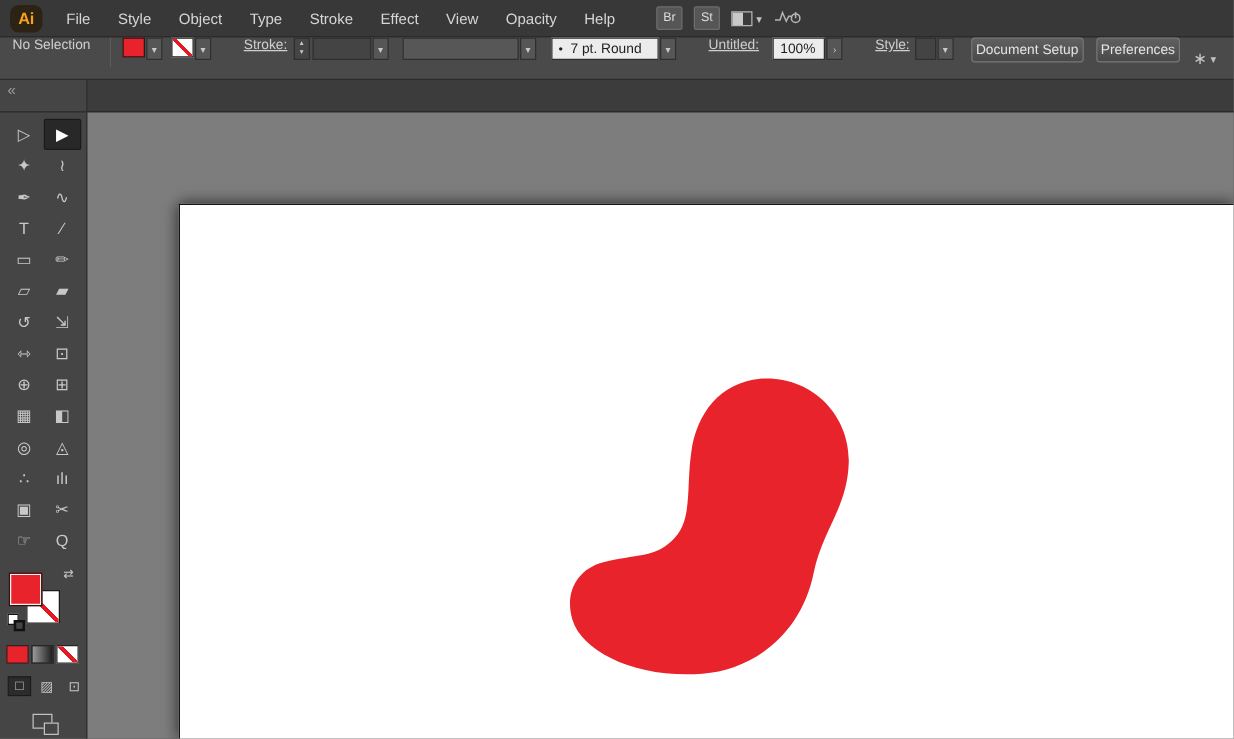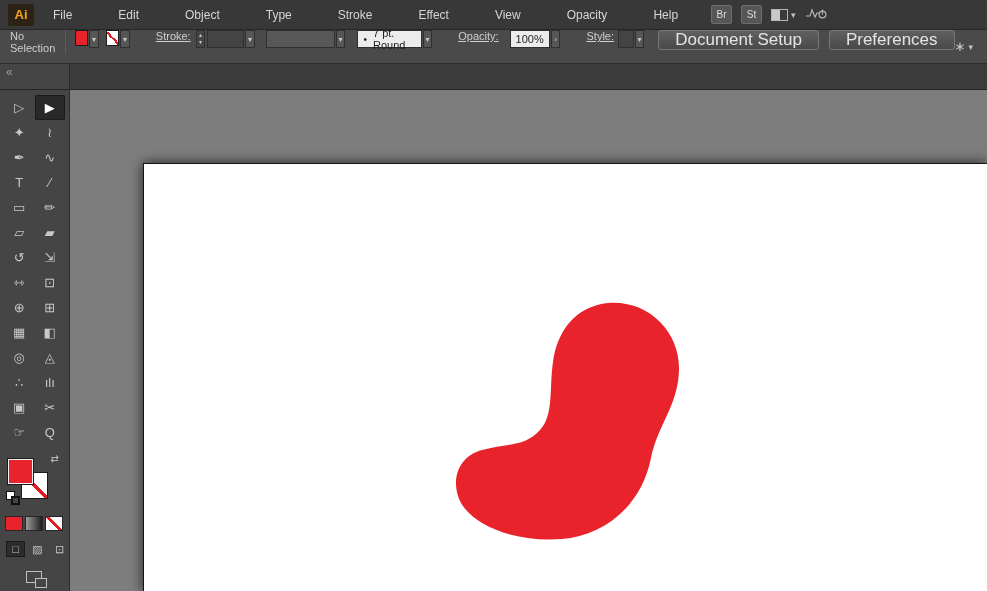--- a/index.html
+++ b/index.html
@@ -11,25 +11,25 @@
     -webkit-font-smoothing: antialiased;
   }
 
   
   .menubar {
     position: absolute; left:0; top:0; width:987px; height:30px;
     background:#383838; border-bottom:1px solid #272727;
     display:flex; align-items:center; color:#d6d6d6; font-size:12px;
   }
   .ai-logo {
-    width:26px; height:22px; margin:0 8px 0 8px; border-radius:2px;
+    width:26px; height:22px; margin:0 8px 0 8px; border-radius:7px;
     background:#2c2314; color:#f7a21b; font-weight:bold; font-size:13px;
     display:flex; align-items:center; justify-content:center;
   }
-  .menus { display:flex;gap:24px; }
+  .menus { display:flex; }
   .menu-item { padding:0 11px; line-height:30px; cursor:default; }
   .menubar-right { margin-left:22px; display:flex; align-items:center; gap:9px;justify-content:center; }
   .mb-btn {
     width:21px; height:19px; background:#565656; border:1px solid #6d6d6d;
     border-radius:2px; font-size:10px; color:#ddd;
     display:flex; align-items:center; justify-content:center;
   }
   .arrange { display:flex; align-items:center; gap:3px; }
   .arr-icon {
     width:17px; height:12px; border:1px solid #b5b5b5;
@@ -69,23 +69,23 @@
   }
   .cb-field.light { background:#ececec; color:#1e1e1e; }
   .cb-field.disabled { background:#575757; }
   .w-weight { width:47px; margin-left:2px; }
   .w-brush  { width:93px; margin-left:11px; }
   .w-profile{ width:86px; margin-left:12px; gap:6px; }
   .w-opacity{ width:42px; margin-left:11px; }
   .w-style  { width:17px; margin-left:4px; }
   .profile-bullet { font-size:10px; }
   .cb-button {
-    height:20px; padding:0 16px; margin-left:10px; border-radius:3px;
+    height:20px; padding:0 3px; margin-left:10px; border-radius:3px;
     border:1px solid #787878; background:linear-gradient(#606060,#494949);
-    color:#e4e4e4; display:flex; align-items:center; font-size:17px; white-space:nowrap;
+    color:#e4e4e4; display:flex; align-items:center; font-size:11px; white-space:nowrap;
   }
   .cb-button.first { margin-left:14px; }
   .cb-right { margin-left:auto; margin-right:14px; display:flex; align-items:center; gap:3px; color:#c8c8c8; }
   .cb-right .star { font-size:13px; }
 
   
   .tabstrip {
     position:absolute; top:64px; left:0; width:987px; height:26px;
     background:#3c3c3c; border-bottom:1px solid #252525; display:flex;
   }
@@ -164,21 +164,21 @@
   }
   .blob-svg { position:absolute; left:0; top:0; }
 </style>
 </head>
 <body>
 
 <div class="menubar">
   <div class="ai-logo">Ai</div>
   <nav class="menus" id="menu-items">
       <div class="menu-item">File</div>
-      <div class="menu-item">Edit</div>
+      <div class="menu-item">Style</div>
       <div class="menu-item">Object</div>
       <div class="menu-item">Type</div>
       <div class="menu-item">Stroke</div>
       <div class="menu-item">Effect</div>
       <div class="menu-item">View</div>
       <div class="menu-item">Opacity</div>
       <div class="menu-item">Help</div>
     </nav>
   <div class="menubar-right">
     <div class="mb-btn">Br</div>
@@ -227,21 +227,21 @@
     </span>
 
   <span class="cb-field light w-profile">
     <span class="profile-bullet">•</span>
     <span>7 pt. Round</span>
   </span>
   <span class="cb-chevbtn">
       <span>▾</span>
     </span>
 
-  <span class="cb-label">Opacity:</span>
+  <span class="cb-label">Untitled:</span>
   <span class="cb-field light w-opacity">100%</span>
   <span class="cb-chevbtn">
       <span>›</span>
     </span>
 
   <span class="cb-label">Style:</span>
   <span class="cb-field w-style"></span>
   <span class="cb-chevbtn">
       <span>▾</span>
     </span>

